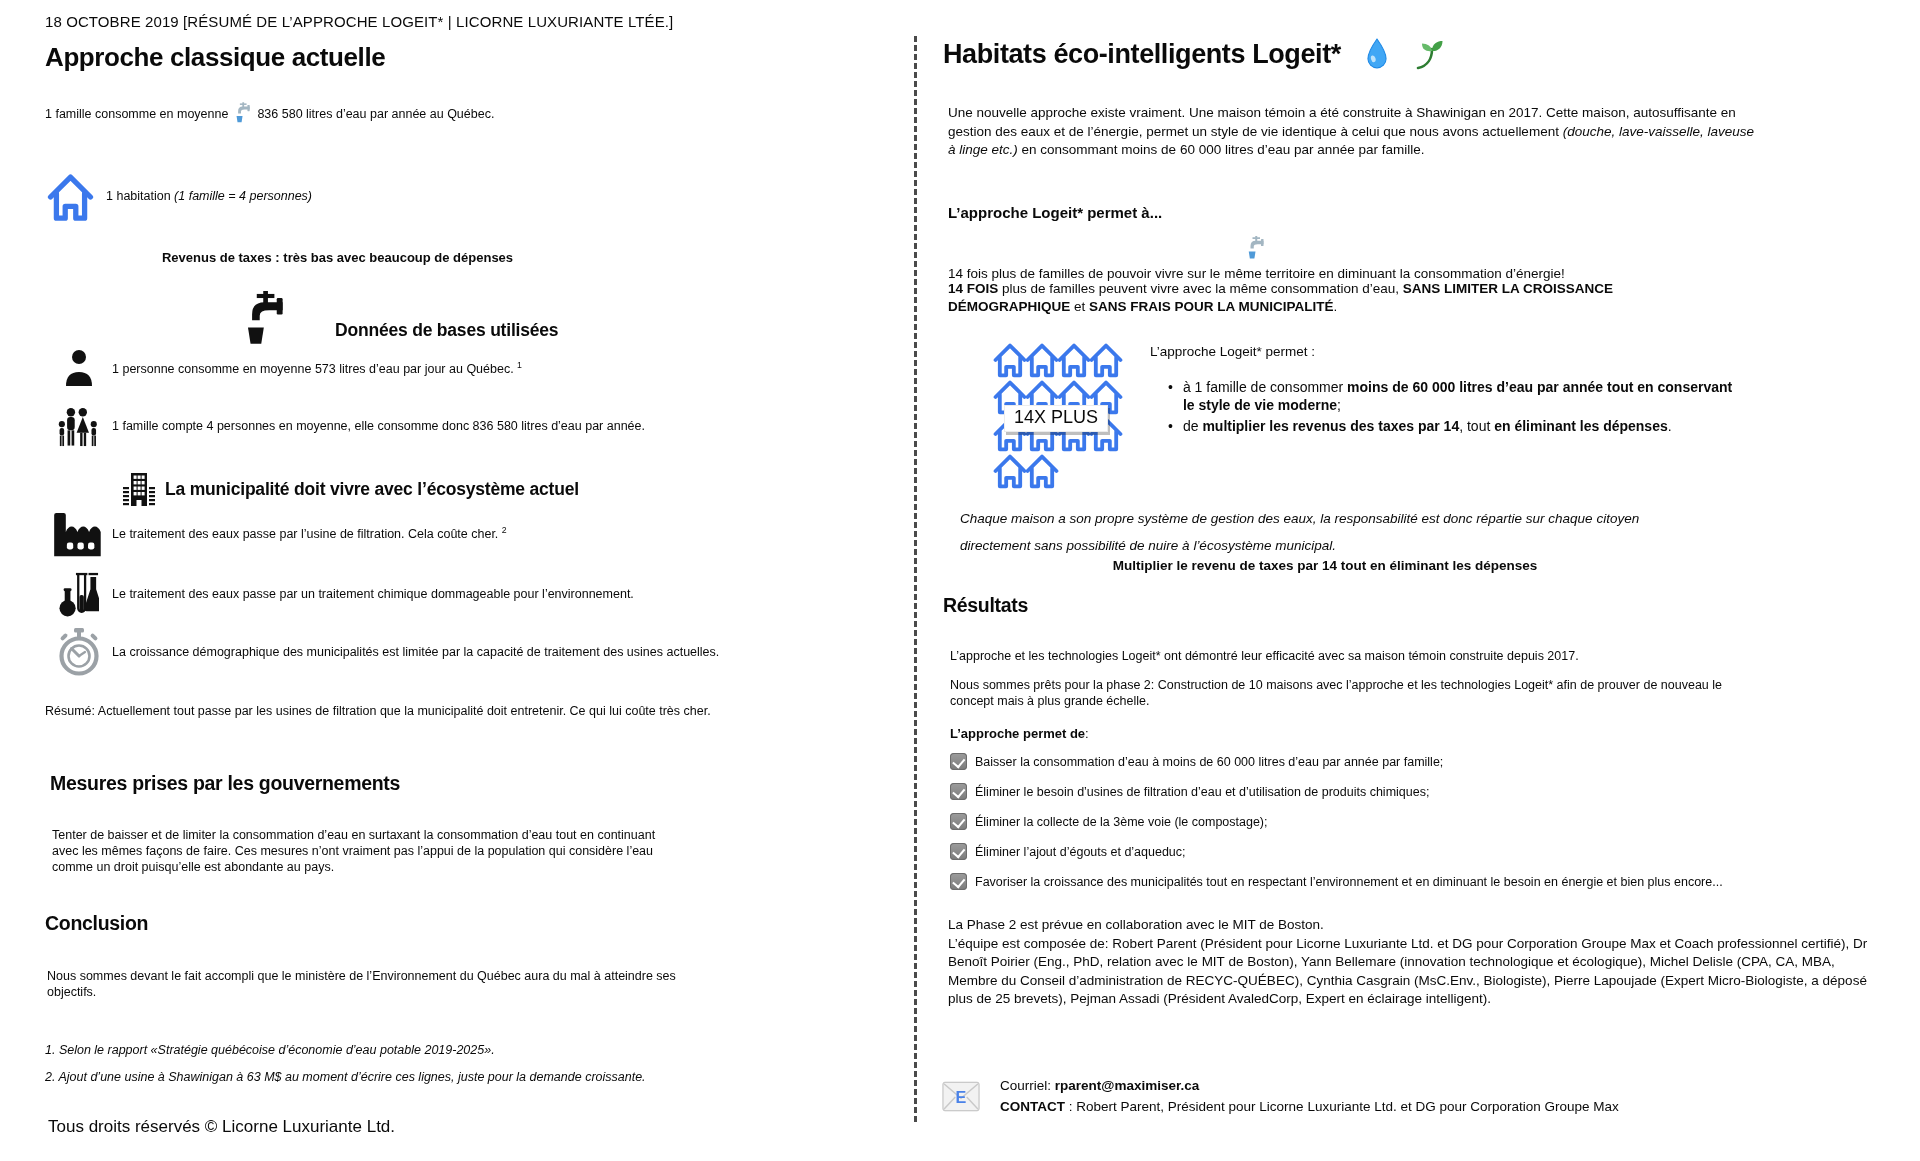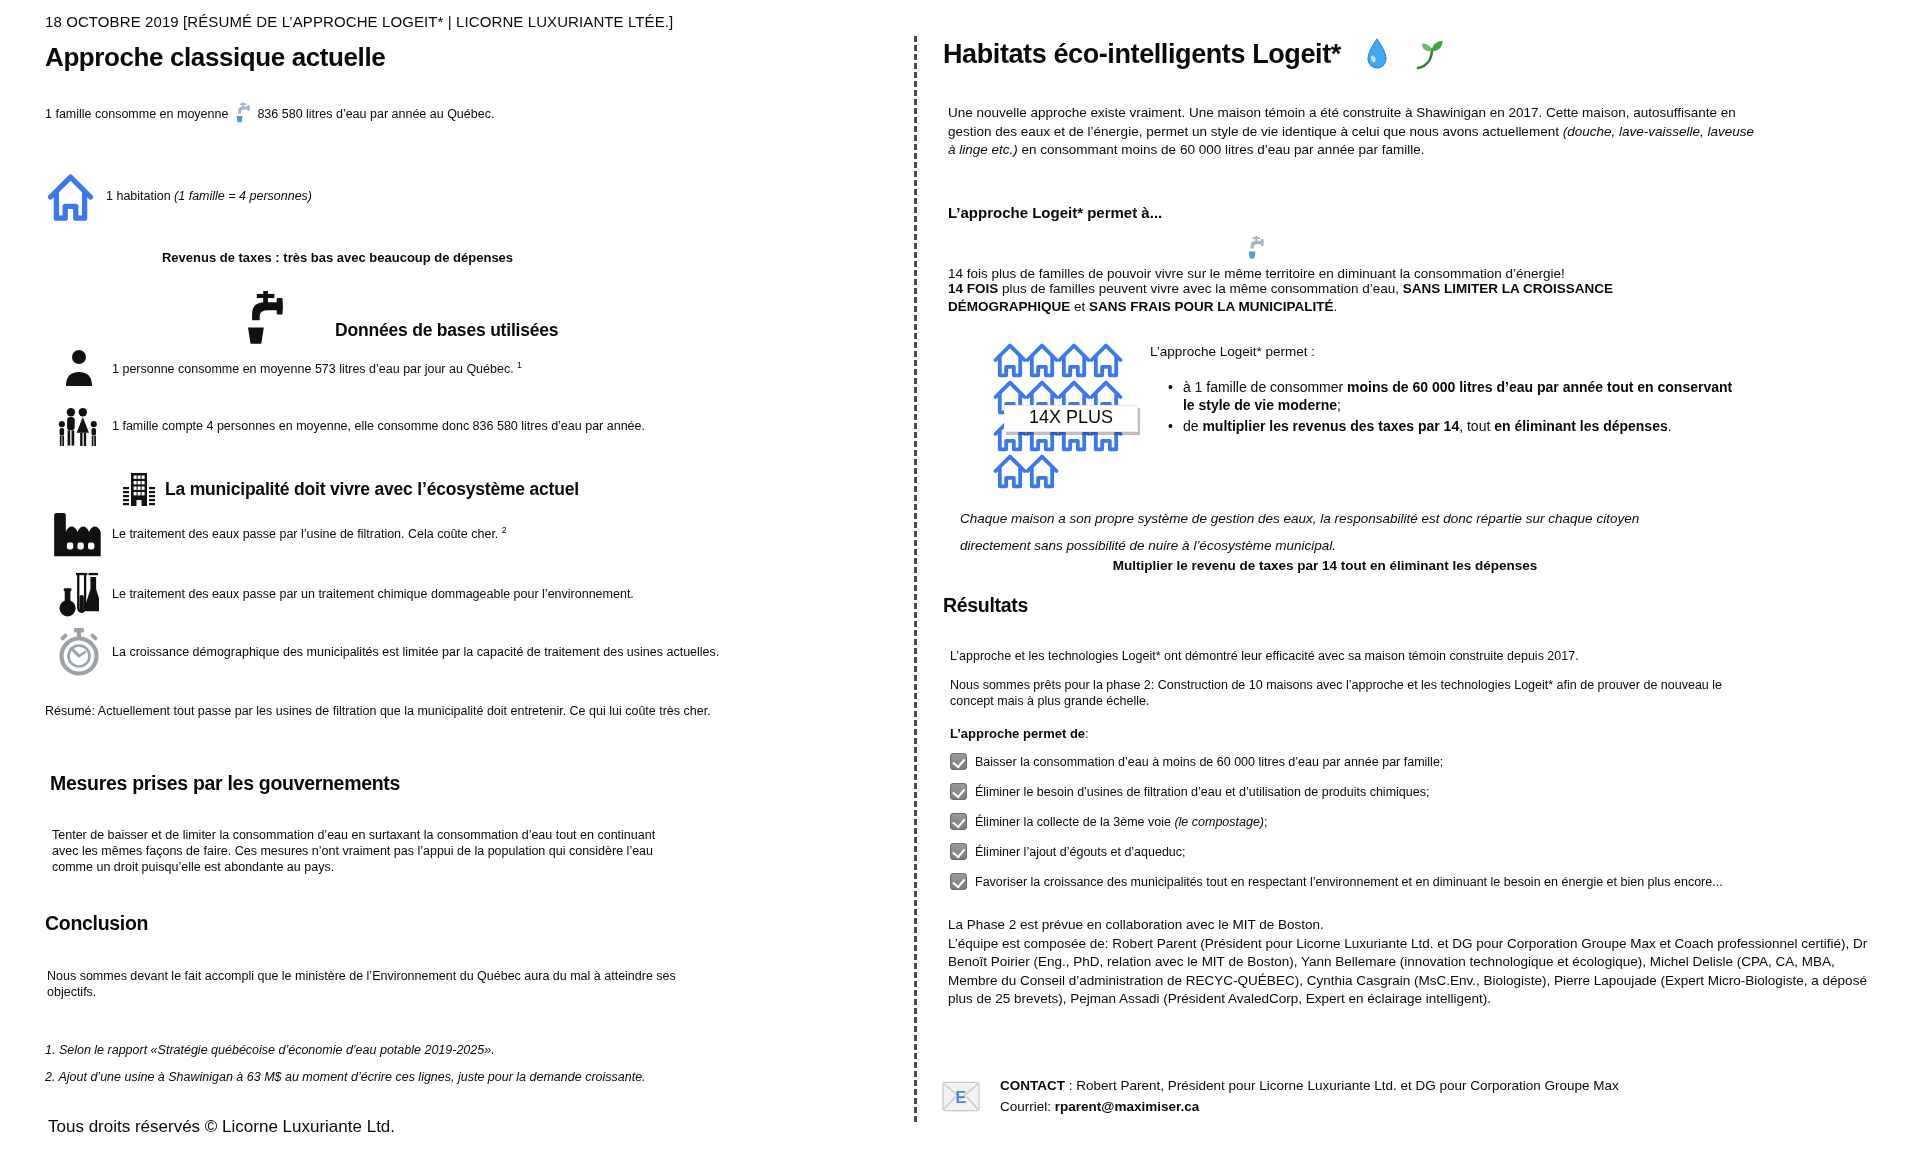--- a/index.html
+++ b/index.html
@@ -43,21 +43,21 @@
          box-shadow:inset 0 0 0 1px #6c6c6c;position:relative;}
   .check::after{content:"";position:absolute;left:4.5px;top:2.5px;width:5.5px;height:8.5px;
                 border:solid #fff;border-width:0 2.6px 2.6px 0;transform:rotate(40deg);}
   .contact{display:flex;gap:20px;align-items:flex-start;font-size:13.5px;line-height:20.5px;}
   
   .houses{width:142px;height:152px;}
   .house{position:absolute;width:34px;height:36px;fill:none;stroke:#3b78ec;stroke-width:4.5;
          stroke-linecap:round;stroke-linejoin:round;}
   .house-big{fill:none;stroke:#3b78ec;stroke-width:4.5;stroke-linecap:round;stroke-linejoin:round;}
   .plus-label{position:absolute;left:11px;top:63px;background:#fff;border:1px solid #ececec;
-              padding:1px 24px 3px;font-size:18px;white-space:nowrap;box-shadow:2px 3px 0 rgba(0,0,0,0.25);}
+              padding:1px 9px 3px;font-size:18px;white-space:nowrap;box-shadow:2px 3px 0 rgba(0,0,0,0.25);}
   .blk{fill:#111;}
   .gry{fill:#9ba1a6;}
 </style>
 </head>
 <body>
 
 <div class="page">
 
   <div class="abs doc-header" style="left:45px;top:13px;">18 OCTOBRE 2019 [RÉSUMÉ DE L’APPROCHE LOGEIT* | LICORNE LUXURIANTE LTÉE.]</div>
 
@@ -355,21 +355,21 @@
     <div class="chk-row">
       <div class="check"></div>
       <span><span>Baisser la consommation d’eau à moins de 60 000 litres d’eau par année par famille;</span></span>
     </div>
     <div class="chk-row">
       <div class="check"></div>
       <span><span>Éliminer le besoin d’usines de filtration d’eau et d’utilisation de produits chimiques;</span></span>
     </div>
     <div class="chk-row">
       <div class="check"></div>
-      <span><span>Éliminer la collecte de la 3ème voie </span><span style="font-style: italic;">(le compostage)</span><span>;</span></span>
+      <span><span>Éliminer la collecte de la 3ème voie </span><span style="">(le compostage)</span><span>;</span></span>
     </div>
     <div class="chk-row">
       <div class="check"></div>
       <span><span>Éliminer l’ajout d’égouts et d’aqueduc;</span></span>
     </div>
     <div class="chk-row">
       <div class="check"></div>
       <span><span>Favoriser la croissance des municipalités tout en respectant l’environnement et en diminuant le besoin en énergie et bien plus encore...</span></span>
     </div>
   </div>
@@ -380,18 +380,18 @@
   </div>
 
   <div class="abs contact" style="left:942px;top:1076px;width:900px;">
     <svg width="38" height="33" viewBox="0 0 40 34" style="margin-top:4px;">
       <rect x="1" y="2" width="38" height="30" rx="2" fill="#f2f2f2" stroke="#b9b9b9"></rect>
       <path d="M2 3.5 L20 19 L38 3.5" fill="none" stroke="#c9c9c9" stroke-width="1.5"></path>
       <path d="M2 30.5 L14 17.5 M38 30.5 L26 17.5" stroke="#c9c9c9" stroke-width="1.5"></path>
       <text x="20" y="24" text-anchor="middle" font-size="17" font-weight="bold" fill="#4a82e8">E</text>
     </svg>
     <div>
+      <div><span>Courriel: </span><span style="font-weight: 700;">rparent@maximiser.ca</span></div>
       <div><span style="font-weight: 700;">CONTACT</span><span> : Robert Parent, Président pour Licorne Luxuriante Ltd. et DG pour Corporation Groupe Max</span></div>
-      <div><span>Courriel: </span><span style="font-weight: 700;">rparent@maximiser.ca</span></div>
     </div>
   </div>
 
 </div>
 
 </body></html>

